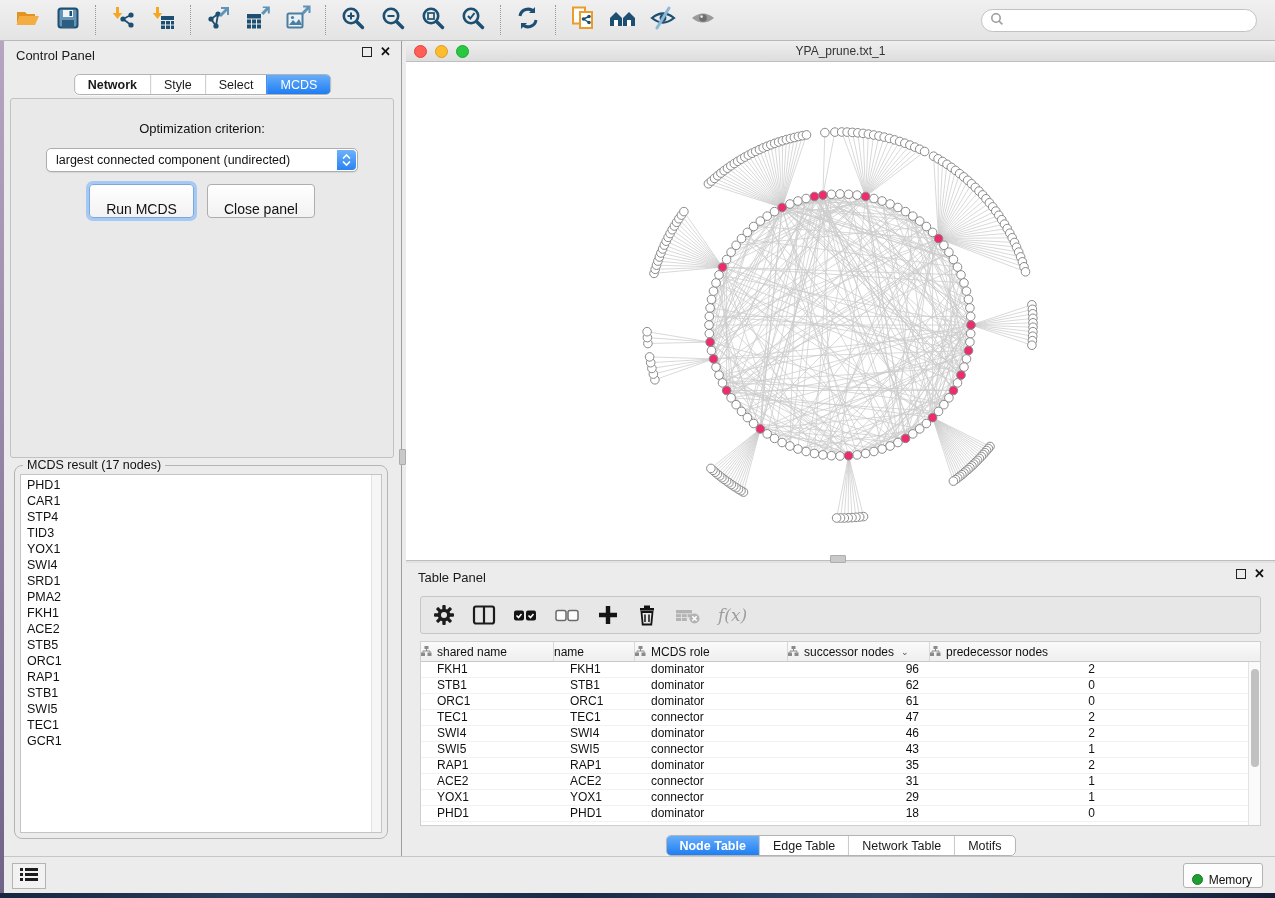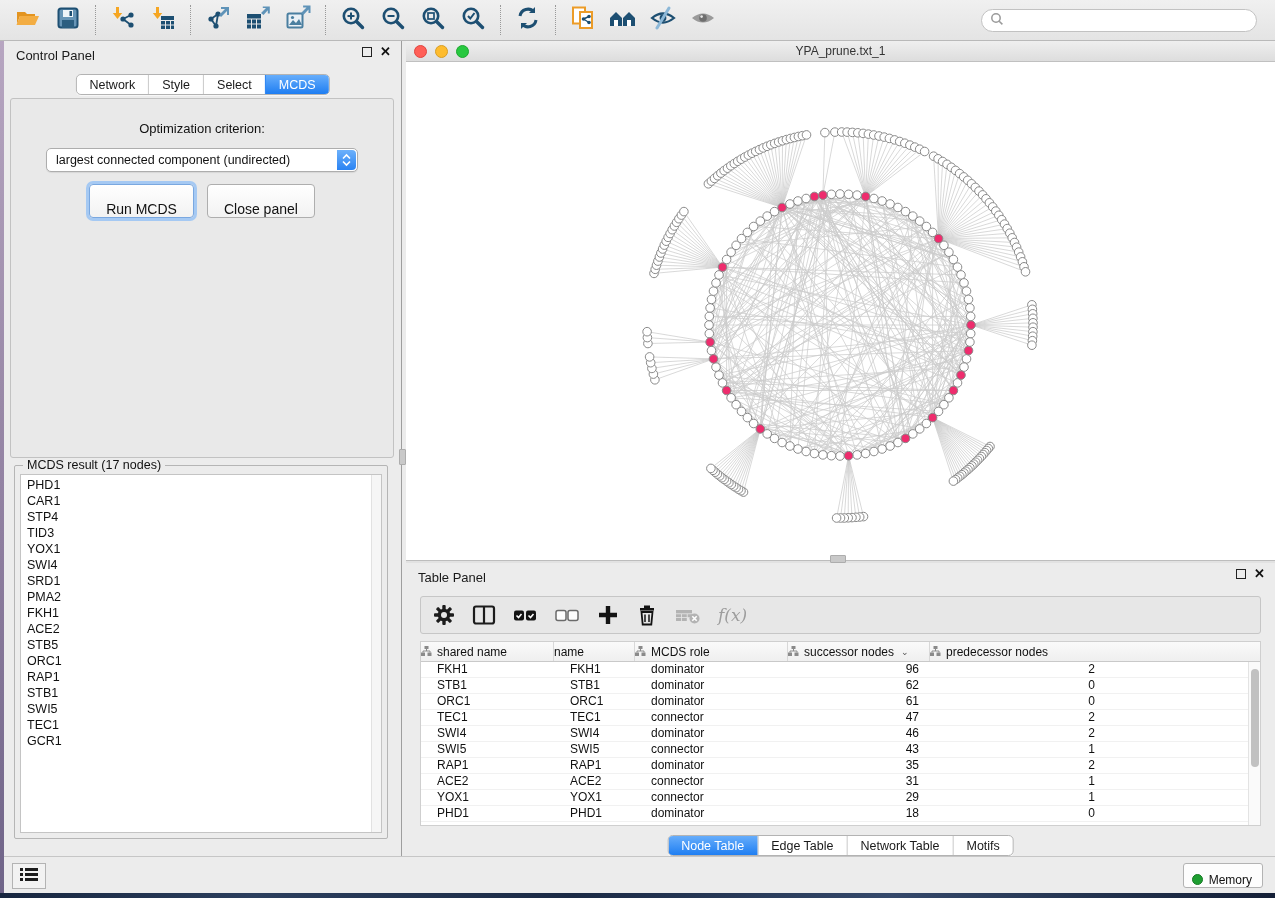--- a/index.html
+++ b/index.html
@@ -28,40 +28,40 @@
     background:#ececec; border-right:1px solid #9e9e9e; }
   .panel-head { height:28px; position:relative; }
   .panel-title { position:absolute; left:12px; top:7px; font-size:13px; color:#1a1a1a; }
   .panel-icons { position:absolute; right:10px; top:6px; display:flex; gap:8px; align-items:center; }
   .float-ico { width:10px; height:10px; border:1.6px solid #222; display:inline-block; }
   .close-ico { font-size:13px; font-weight:bold; color:#111; line-height:10px; }
 
   .seg { display:flex; border:1px solid #b3b3b3; border-radius:5px; overflow:hidden; background:#fff; height:21px;
     box-shadow:0 1px 0 rgba(255,255,255,.6); }
   .seg .tab { padding:0 13px; font-size:12.5px; line-height:20px; color:#1a1a1a; border-left:1px solid #c9c9c9; cursor:default; white-space:nowrap; }
-  .seg .tab:first-child { border-left:none; }
+  .seg .tab:first-child { border-left:none;font-weight:bold; }
   .seg .tab.active { background:linear-gradient(#66adfb,#1f7ef2); color:#fff; border-left-color:#1f7ef2; }
 
   .cp-tabs { position:absolute; left:50%; transform:translateX(-50%); top:33px; }
   .cp-content { position:absolute; left:6px; top:57px; width:384px; height:360px;
     background:#e9e9e9; border:1px solid #c2c2c2; border-radius:3px; }
   .opt-label { text-align:center; margin-top:22px; font-size:13px; color:#111; }
   .opt-row { display:flex; justify-content:center; margin-top:12px; }
   .mac-select { width:312px; height:24px; background:#fff; border:1px solid #adadad; border-radius:5px;
     display:flex; align-items:center; position:relative; font-size:12.5px; color:#111; padding-left:9px;
     box-shadow:0 1px 1px rgba(0,0,0,.08); }
   .mac-select .stepper { position:absolute; right:1px; top:1px; width:19px; height:20px; border-radius:0 4px 4px 0;
     background:linear-gradient(#6db1fb,#2a83f3); display:flex; flex-direction:column; align-items:center; justify-content:center; }
   .btn-row { display:flex; justify-content:center; gap:13px; margin-top:12px; }
   .mac-btn { height:23px; padding:16px 16px; background:linear-gradient(#ffffff,#f2f2f2); border:1px solid #aeaeae;
     border-radius:4px; font-size:14px; color:#111; }
   .mac-btn.focused { box-shadow:0 0 0 3px #a5c9f3; border-color:#7aa8e0; }
 
   .mcds-fieldset { position:absolute; left:10px; top:424px; width:374px; height:374px;
-    border:1px solid #b5b5b5; border-radius:2px; }
+    border:1px solid #b5b5b5; border-radius:8px; }
   .mcds-legend { position:absolute; left:8px; top:-8px; background:#ececec; padding:0 4px; font-size:12.5px; color:#111; }
   .mcds-list { position:absolute; left:5px; top:8px; right:5px; bottom:5px; background:#fff;
     border:1px solid #c4c4c4; overflow:hidden; }
   .mcds-items { padding:2px 0 0 6px; }
   .mcds-item { font-size:12.5px; line-height:16px; color:#111; }
   .list-track { position:absolute; right:0; top:0; width:10px; bottom:0; background:#f6f6f6; border-left:1px solid #e2e2e2; }
 
   
   .v-handle { position:absolute; left:399px; top:449px; width:7px; height:16px; background:#c9c9c9; border:1px solid #adadad; border-radius:1px; }
   .h-split { position:absolute; left:406px; top:560px; width:869px; height:3px; background:#e2e2e2; border-top:1px solid #bdbdbd; }

